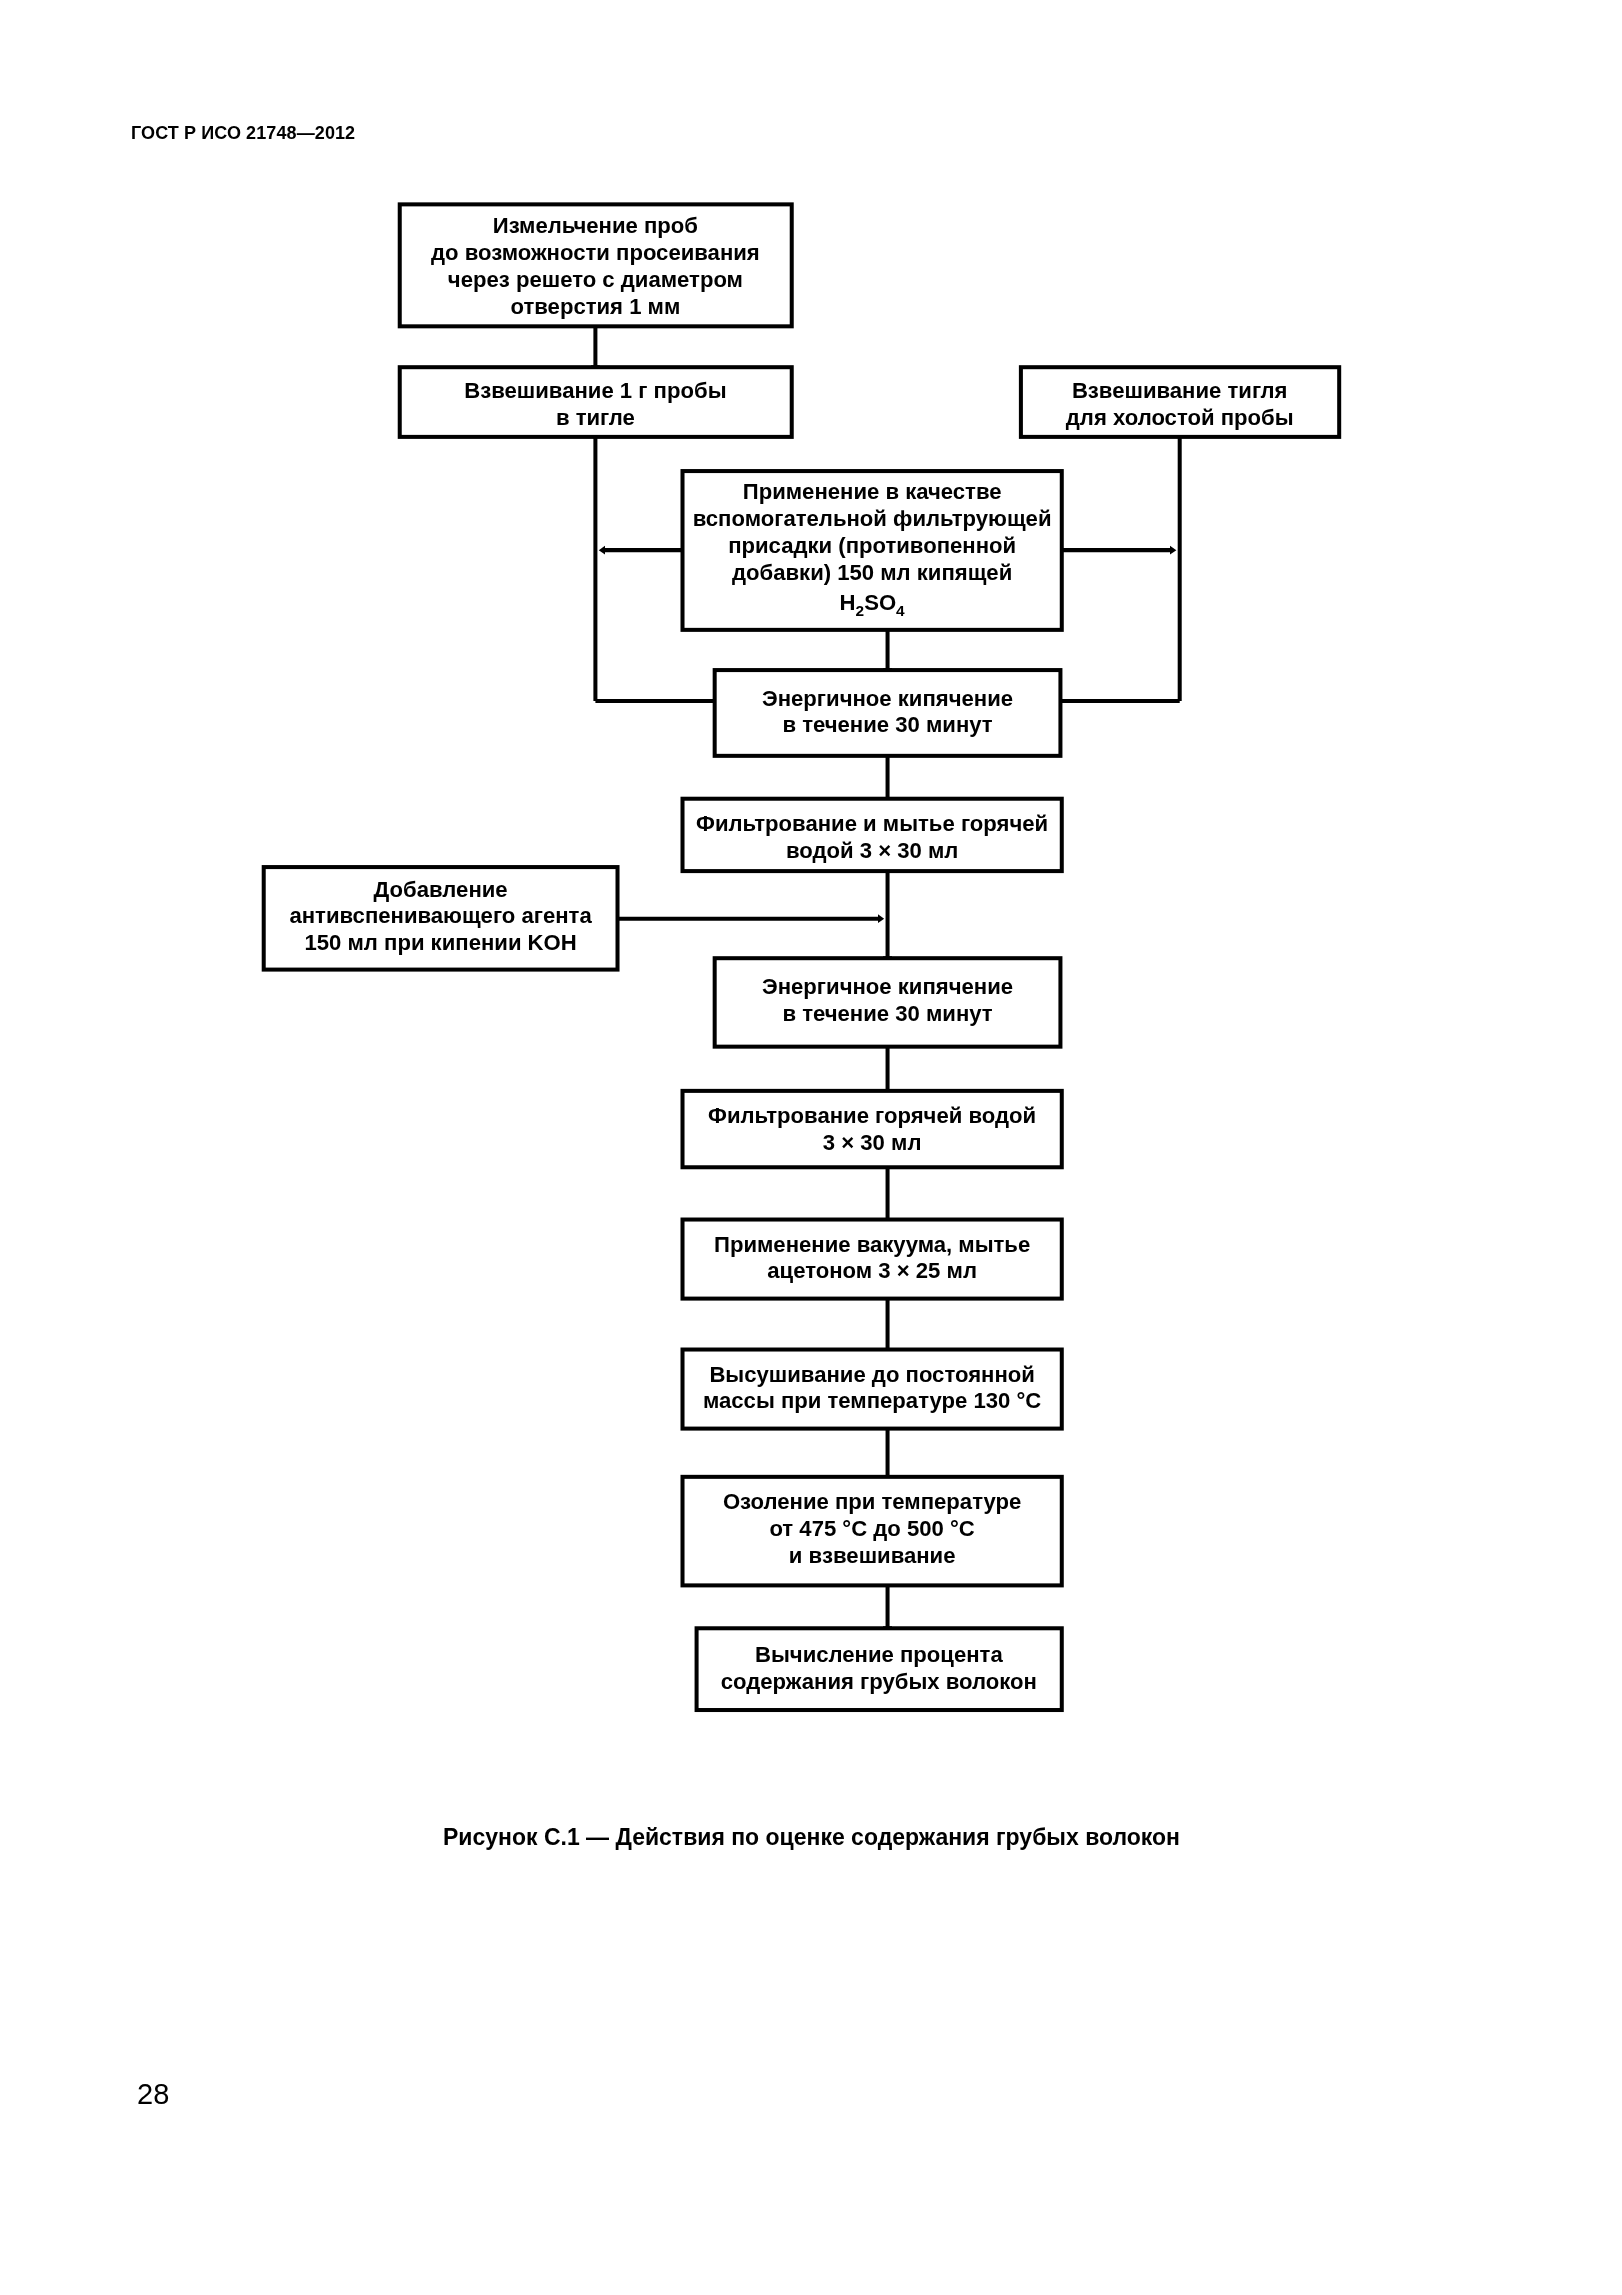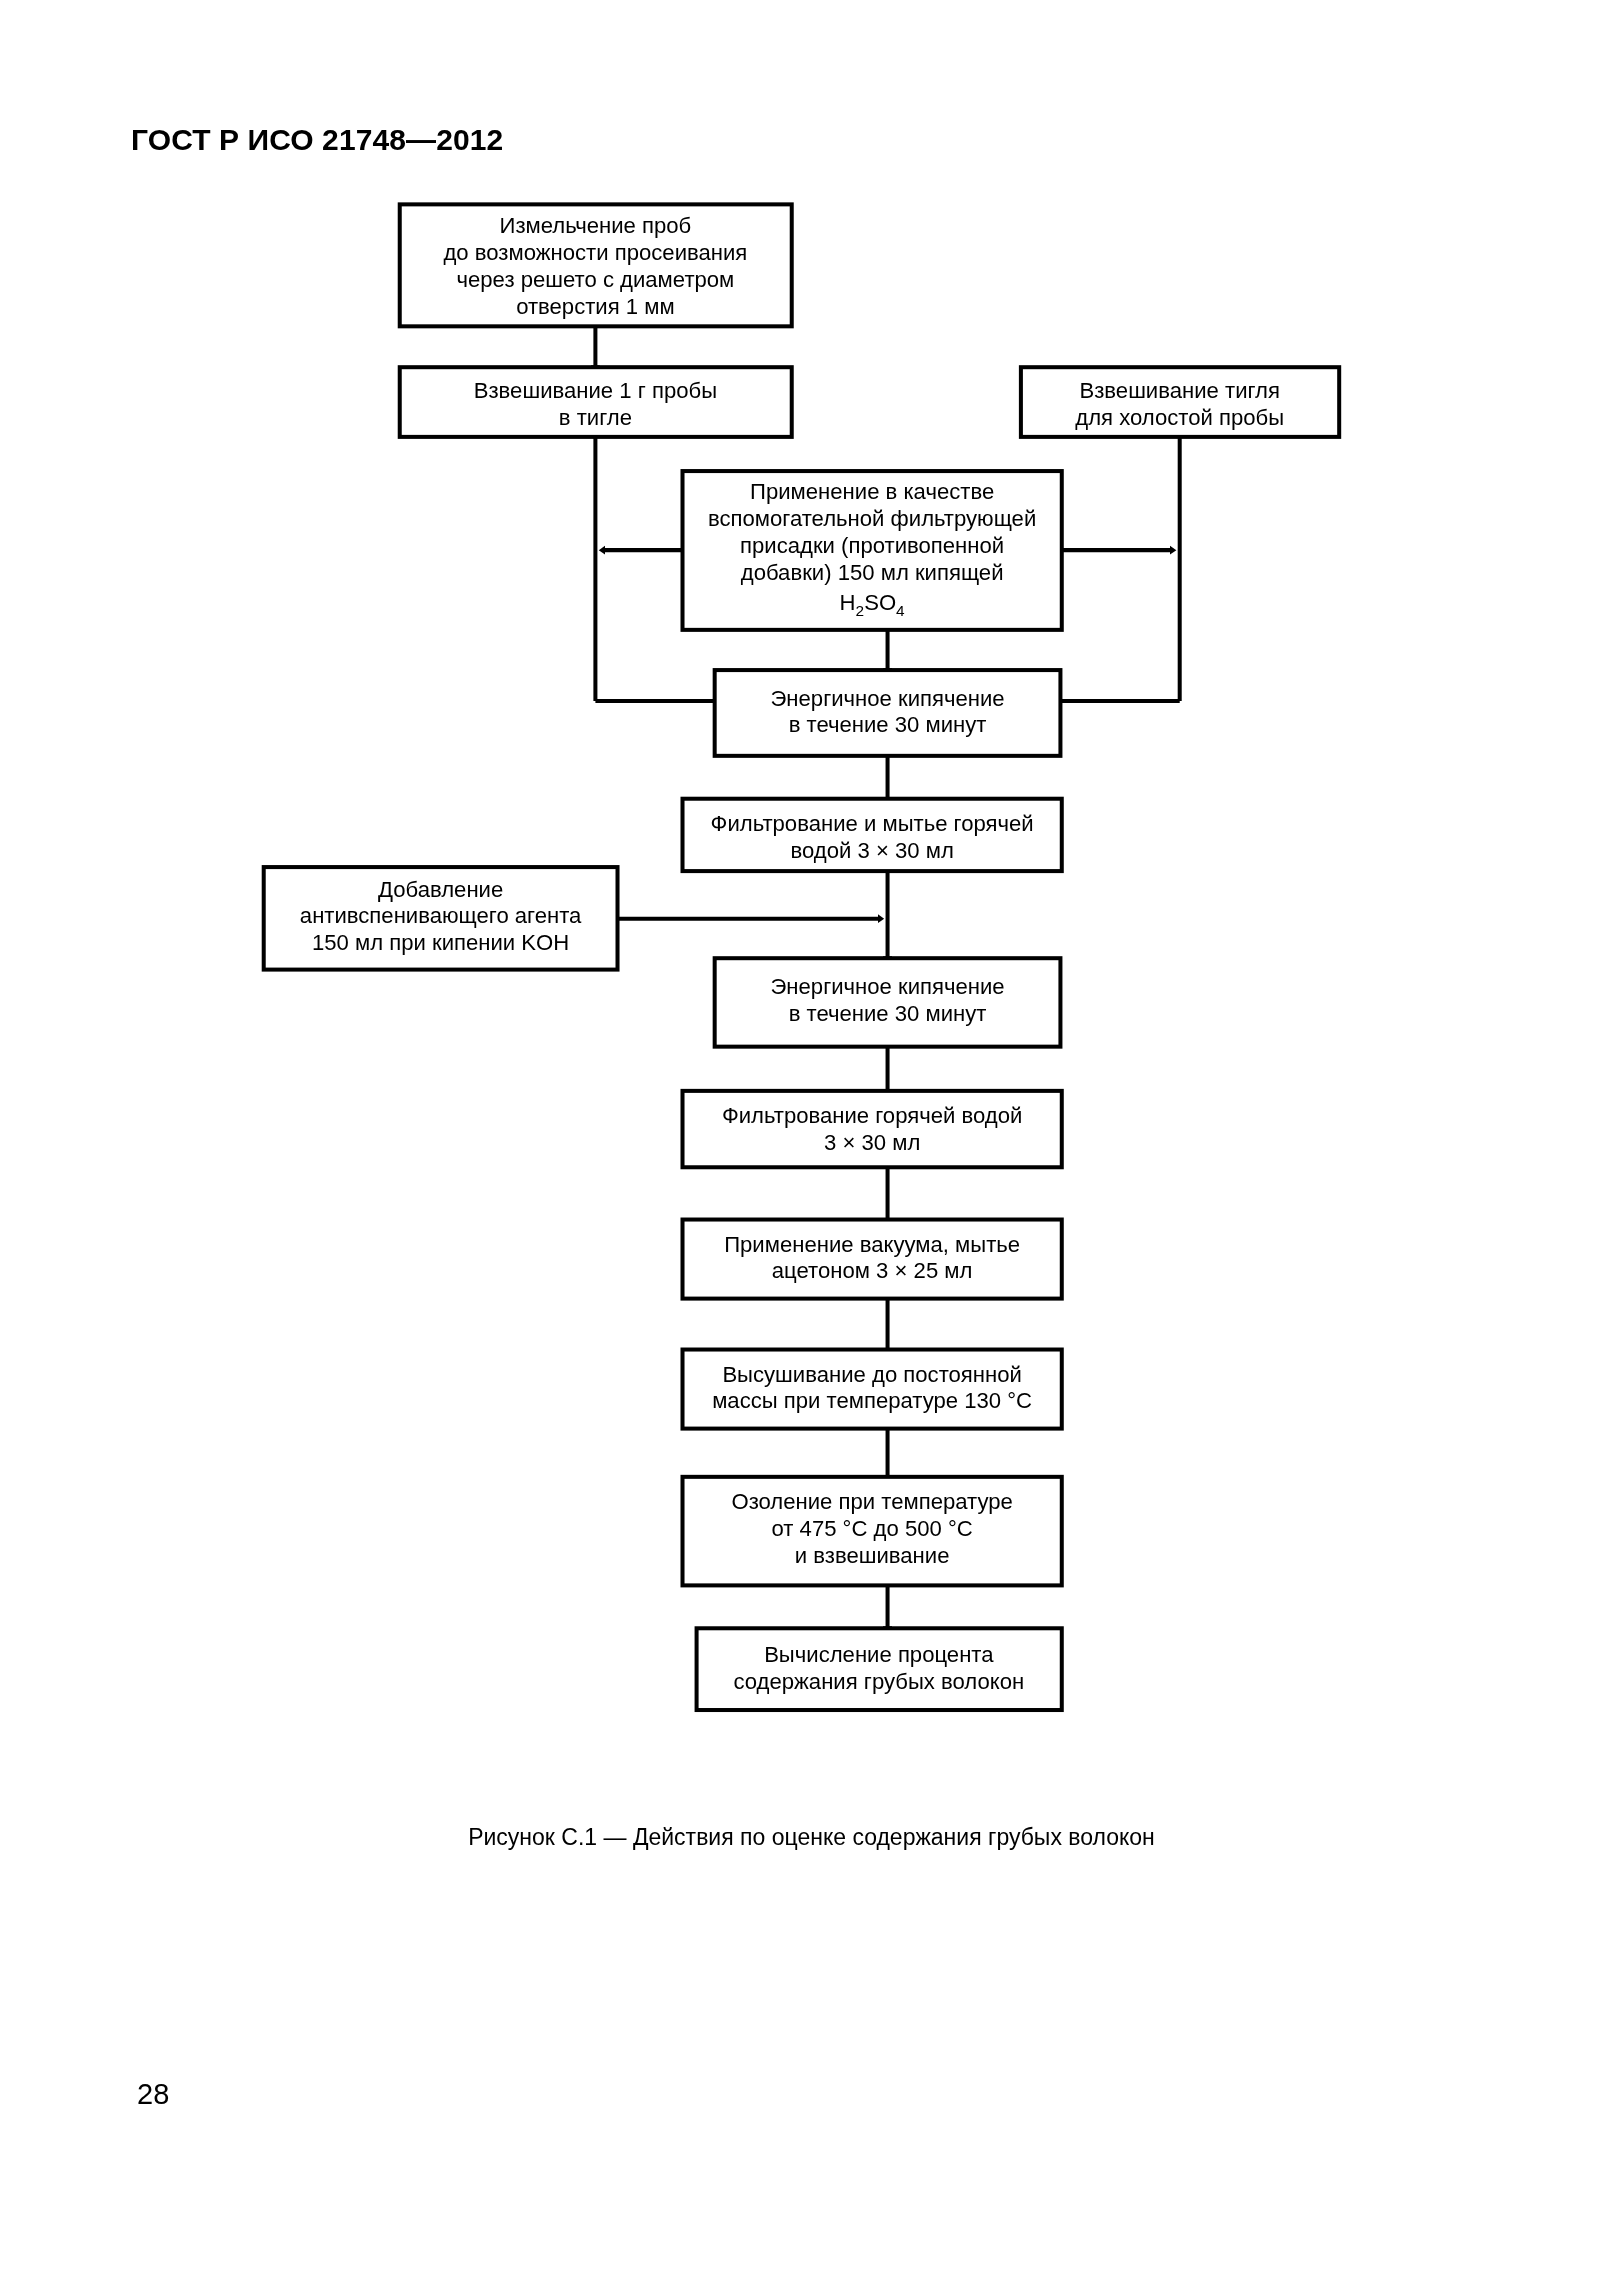--- a/index.html
+++ b/index.html
@@ -16,38 +16,39 @@
     position: relative;
     width: 1623px;
     height: 2295px;
     background: #ffffff;
     overflow: hidden;
   }
   .page-header {
     position: absolute;
     left: 131px;
     top: 123px;
-    font-size: 30px;
+    font-size: 18px;
     font-weight: bold;
     letter-spacing: 0.1px;
     white-space: nowrap;
   }
   .page-number {
     position: absolute;
     left: 137px;
     top: 2078px;
     font-size: 29px;
     font-weight: normal;
   }
   .figure-area {
     position: absolute;
     left: 0;
     top: 0;
     width: 1389px;
     height: 2295px;
+    font-weight: bold;
   }
   .figure-svg {
     position: absolute;
     left: 0;
     top: 0;
     width: 1623px;
     height: 2295px;
     display: block;
   }
   .figure-caption {

